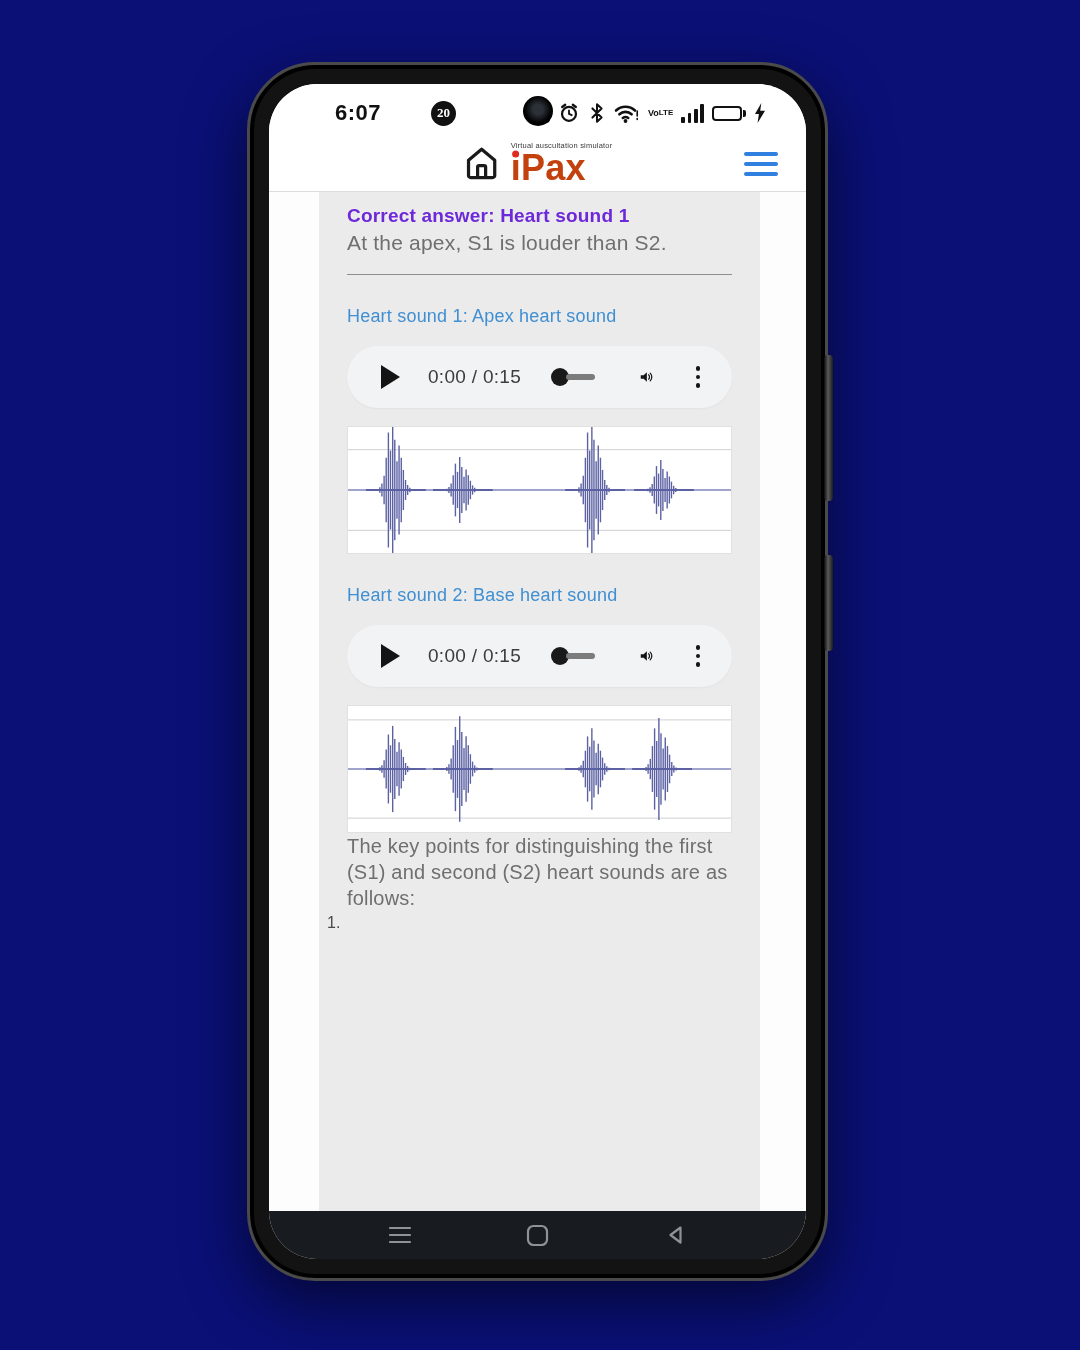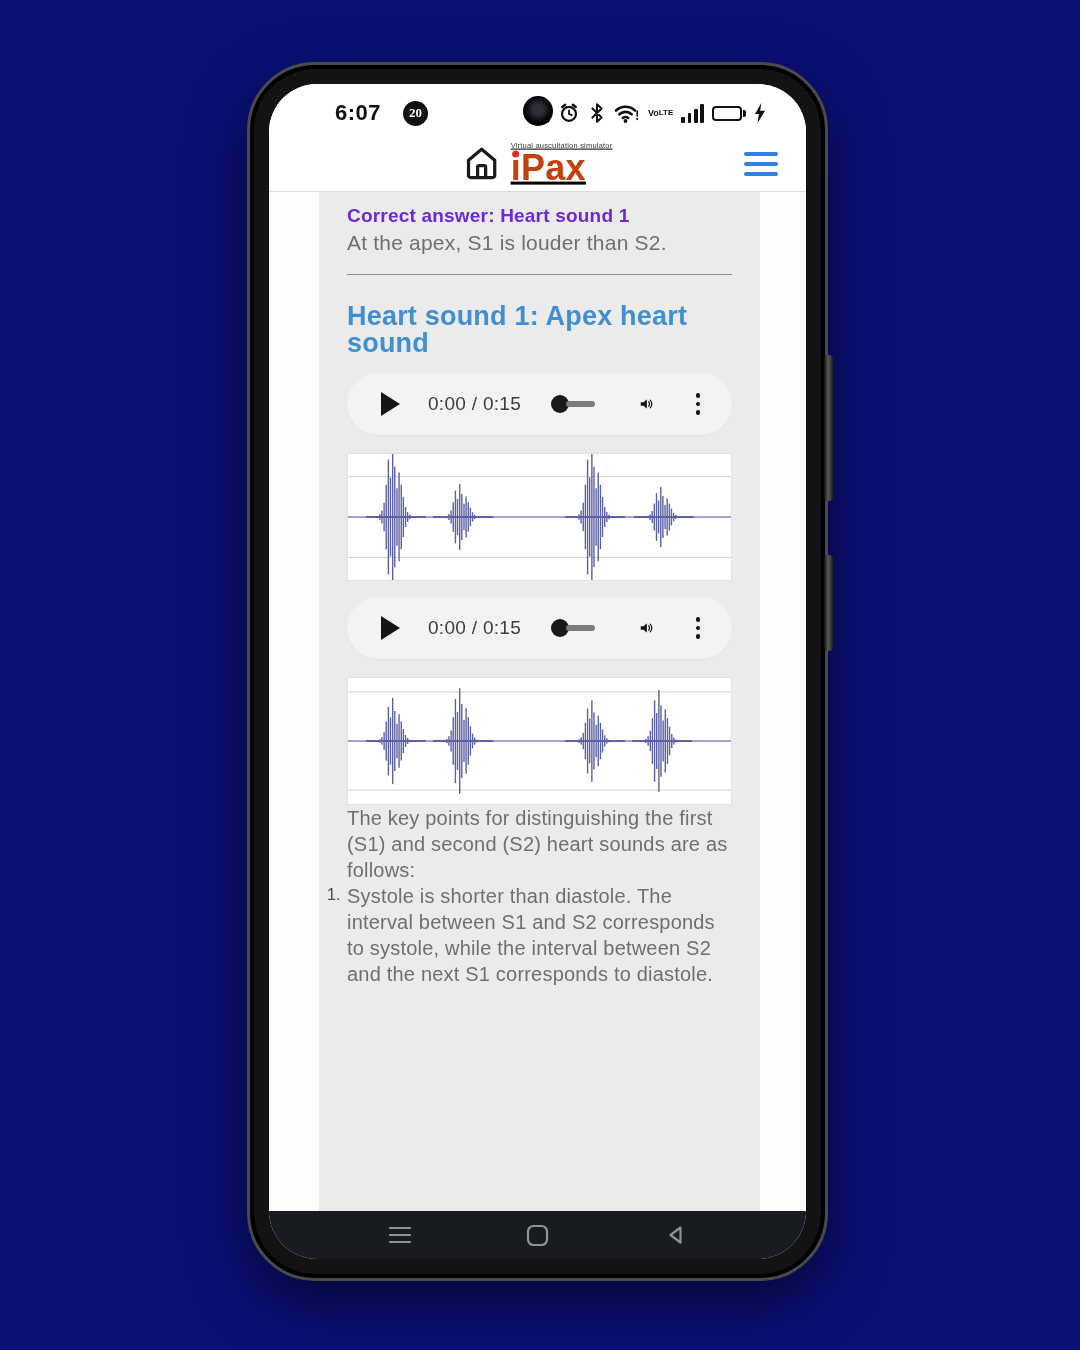--- a/index.html
+++ b/index.html
@@ -29,21 +29,21 @@
 
   .screen {
     position:relative; width:100%; height:100%;
     background:#fdfdfd; border-radius:48px; overflow:hidden;
     display:flex; flex-direction:column;
   }
 
   
   .statusbar {
     height:52px; flex:0 0 auto; display:flex; align-items:center;
-    padding:6px 40px 0 66px; position:relative; background:#fff;
+    padding:6px 40px 0 66px; position:relative; background:#fff;gap:28px;
   }
   .sb-time { font-size:22px; font-weight:600; color:#111; letter-spacing:.5px; }
   .sb-badge {
     margin-left:22px; width:25px; height:25px; border-radius:50%;
     background:#111; color:#fff; font-size:13px; font-weight:700;
     display:flex; align-items:center; justify-content:center;font-family:Liberation Serif, serif;
   }
   .camera-hole {
     position:absolute; left:50%; top:12px; transform:translateX(-50%);
     width:30px; height:30px; border-radius:50%;
@@ -68,21 +68,21 @@
   .batt-fill { height:100%; width:72%; background:#111; border-radius:1.5px; }
   .batt-nub { width:3px; height:7px; background:#111; border-radius:0 2px 2px 0;
               margin-left:1px; }
 
   
   .appheader {
     height:56px; flex:0 0 auto; position:relative; background:#fff;
     border-bottom:1px solid #dcdcdc;
   }
   .logo { position:absolute; left:50%; top:50%; transform:translate(-50%,-52%);
-          display:flex; align-items:center; gap:11px; cursor:pointer;text-decoration:underline; }
+          display:flex; align-items:center; gap:11px; cursor:pointer; }
   .logo-texts { display:flex; flex-direction:column; align-items:flex-start; }
   .tagline { font-size:7.5px; color:#3a3a3a; letter-spacing:.2px; margin-bottom:0; }
   .brand { position:relative; font-size:36px; font-weight:800; color:#c2410c;
            line-height:1; letter-spacing:.3px; }
   .idot { position:absolute; left:1px; top:1.5px; width:7px; height:7px;
           border-radius:50%; background:#e02c20; }
   .hamburger { position:absolute; right:28px; top:50%; transform:translateY(-50%);
                display:flex; flex-direction:column; gap:6px; cursor:pointer; }
   .hamburger i { display:block; width:34px; height:4px; border-radius:2px;
                  background:#2f80e0; }
@@ -90,21 +90,21 @@
   
   .content { flex:1 1 auto; overflow:hidden; background:#fdfdfd; }
   .panel {
     background:#ebebeb; min-height:100%;
     margin:0 46px 0 50px; padding:2px 28px 40px 28px;
   }
   .result-title { font-size:19px; font-weight:700; color:#6d28d9;
                   line-height:27px; padding-top:8px; letter-spacing:.2px; }
   .result-sub { font-size:21px; color:#6f6f6f; line-height:27px; letter-spacing:.2px; }
   .divider { border:none; border-top:1.5px solid #8f8f8f; margin:18px 0 0 0; }
-  .h-blue { font-size:27px; font-weight:700; color:#3f8fd2; line-height:27px;
+  .h-blue { font-size:18px; font-weight:400; color:#3f8fd2; line-height:27px;
             margin-top:28px; letter-spacing:.2px; }
 
   
   .player {
     margin-top:16px; height:62px; border-radius:31px; background:#f1f3f4;
     display:flex; align-items:center; padding:0 30px 0 34px;
     box-shadow:0 1px 2px rgba(0,0,0,.04);
   }
   .play-btn { width:0; height:0; border-left:19px solid #141414;
               border-top:12px solid transparent; border-bottom:12px solid transparent;
@@ -299,20 +299,21 @@
               <line x1="315.7" x2="315.7" y1="42.7" y2="85.3" stroke="#5b61a3" stroke-width="1.4"></line>
               <line x1="317.9" x2="317.9" y1="51.8" y2="76.2" stroke="#5b61a3" stroke-width="1.4"></line>
               <line x1="320.0" x2="320.0" y1="45.2" y2="82.8" stroke="#5b61a3" stroke-width="1.4"></line>
               <line x1="322.2" x2="322.2" y1="50.3" y2="77.7" stroke="#5b61a3" stroke-width="1.4"></line>
               <line x1="324.3" x2="324.3" y1="55.5" y2="72.5" stroke="#5b61a3" stroke-width="1.4"></line>
               <line x1="326.5" x2="326.5" y1="59.7" y2="68.3" stroke="#5b61a3" stroke-width="1.4"></line>
               <line x1="328.6" x2="328.6" y1="61.9" y2="66.1" stroke="#5b61a3" stroke-width="1.4"></line>
               <line x1="330.8" x2="330.8" y1="63.1" y2="64.9" stroke="#5b61a3" stroke-width="1.4"></line>
             </svg>
 
+          <div class="h-blue">Heart sound 2: Base heart sound</div>
           <div class="player">
             <div class="play-btn"></div>
             <span class="p-time">0:00 / 0:15</span>
             <div class="slider">
               <div class="knob"></div>
               <div class="track"></div>
             </div>
             <svg class="vol" width="28" height="26" viewBox="0 0 28 24">
               <path d="M3 9 H8 L13.5 4 V20 L8 15 H3 Z" fill="#141414"></path>
               <path d="M16.5 8.2 a5.3 5.3 0 0 1 0 7.6" fill="none" stroke="#141414" stroke-width="2.1" stroke-linecap="round"></path>
@@ -391,21 +392,20 @@
               <line x1="322.4" x2="322.4" y1="49.5" y2="78.5" stroke="#5b61a3" stroke-width="1.4"></line>
               <line x1="324.6" x2="324.6" y1="56.8" y2="71.2" stroke="#5b61a3" stroke-width="1.4"></line>
               <line x1="326.7" x2="326.7" y1="60.4" y2="67.6" stroke="#5b61a3" stroke-width="1.4"></line>
               <line x1="328.9" x2="328.9" y1="62.4" y2="65.6" stroke="#5b61a3" stroke-width="1.4"></line>
             </svg>
 
           <div class="body-text">The key points for distinguishing the first (S1) and second (S2) heart sounds are as follows:</div>
 
           <div class="list-item">
             <span class="list-num">1.</span>
-            <div class="body-text">Systole is shorter than diastole. The interval between S1 and S2 corresponds to systole, while the interval between S2 and the next S1 corresponds to diastole.</div>
           </div>
 
         </div>
       </div>
 
       <div class="navbar">
         <div class="nav-btn">
           <svg width="26" height="22" viewBox="0 0 26 22">
             <path d="M3 4 H23 M3 11 H23 M3 18 H23" stroke="#8f9398" stroke-width="2.2" stroke-linecap="round"></path>
           </svg>

